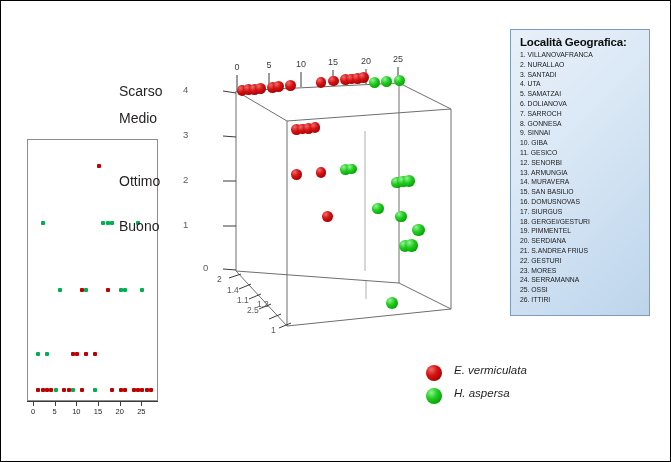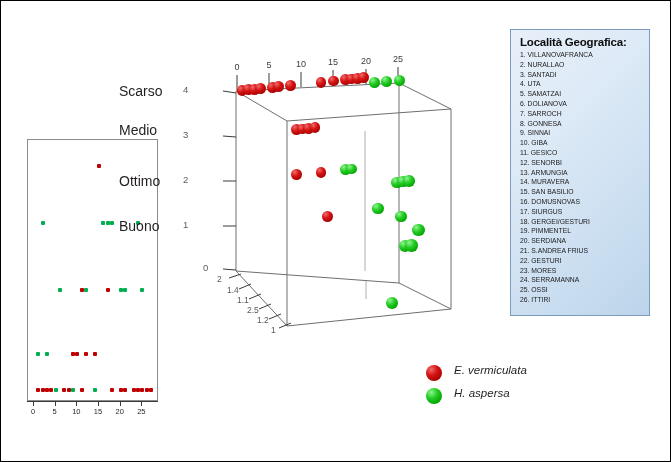--- a/index.html
+++ b/index.html
@@ -168,32 +168,32 @@
       </g>
     </svg>
   <div class="xnum" style="left: 76px; top: 31px;">0</div>
       <div class="xnum" style="left: 108px; top: 29px;">5</div>
       <div class="xnum" style="left: 140px; top: 28px;">10</div>
       <div class="xnum" style="left: 172px; top: 26px;">15</div>
       <div class="xnum" style="left: 205px; top: 25px;">20</div>
       <div class="xnum" style="left: 237px; top: 23px;">25</div>
       <div class="vlab" style="left: -42px; top: 52px;">Scarso</div>
       <div class="vnum" style="left: 22px; top: 53px;">4</div>
-      <div class="vlab" style="left: -42px; top: 91px;">Medio</div>
+      <div class="vlab" style="left: -42px; top: 79px;">Medio</div>
       <div class="vnum" style="left: 22px; top: 98px;">3</div>
       <div class="vlab" style="left: -42px; top: 142px;">Ottimo</div>
       <div class="vnum" style="left: 22px; top: 143px;">2</div>
       <div class="vlab" style="left: -42px; top: 187px;">Buono</div>
       <div class="vnum" style="left: 22px; top: 188px;">1</div>
       <div class="vnum" style="left: 42px; top: 231px;">0</div>
       <div class="znum" style="left: 56px; top: 243px;">2</div>
       <div class="znum" style="left: 66px; top: 254px;">1.4</div>
       <div class="znum" style="left: 76px; top: 264px;">1.1</div>
       <div class="znum" style="left: 86px; top: 274px;">2.5</div>
-      <div class="znum" style="left: 96px; top: 284px;">1.2</div>
+      <div class="znum" style="left: 96px; top: 268px;">1.2</div>
       <div class="znum" style="left: 110px; top: 294px;">1</div>
       <div class="sph r" style="width: 10.8px; height: 10.8px; left: 75.6741px; top: 53.9704px;"></div>
       <div class="sph r" style="width: 10.8px; height: 10.8px; left: 81.7481px; top: 53.3407px;"></div>
       <div class="sph r" style="width: 10.8px; height: 10.8px; left: 87.8222px; top: 52.7111px;"></div>
       <div class="sph r" style="width: 10.8px; height: 10.8px; left: 93.8963px; top: 52.0815px;"></div>
       <div class="sph r" style="width: 10.8px; height: 10.8px; left: 106.044px; top: 50.8222px;"></div>
       <div class="sph r" style="width: 10.8px; height: 10.8px; left: 112.119px; top: 50.1926px;"></div>
       <div class="sph r" style="width: 10.8px; height: 10.8px; left: 124.267px; top: 48.9333px;"></div>
       <div class="sph r" style="width: 10.8px; height: 10.8px; left: 154.637px; top: 45.7852px;"></div>
       <div class="sph r" style="width: 10.8px; height: 10.8px; left: 166.785px; top: 44.5259px;"></div>

